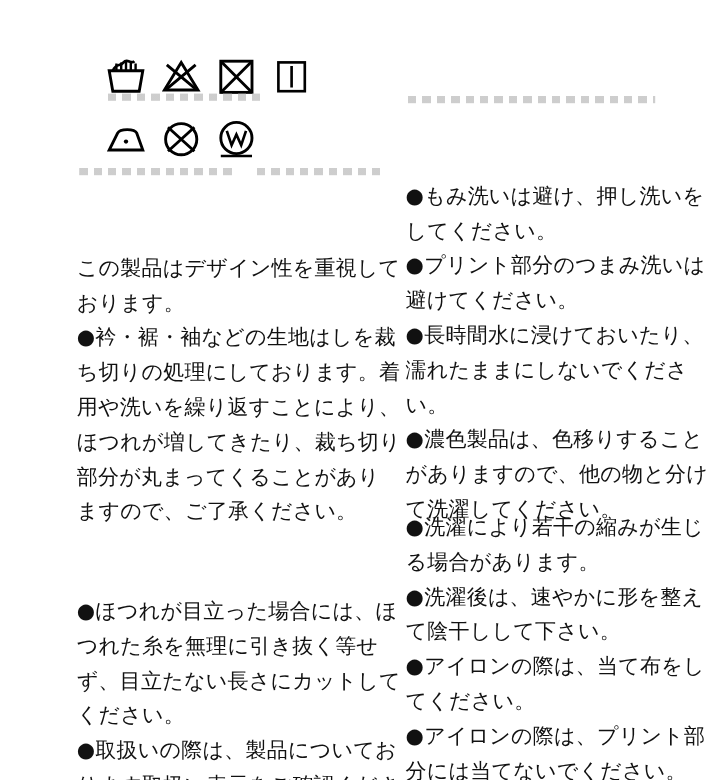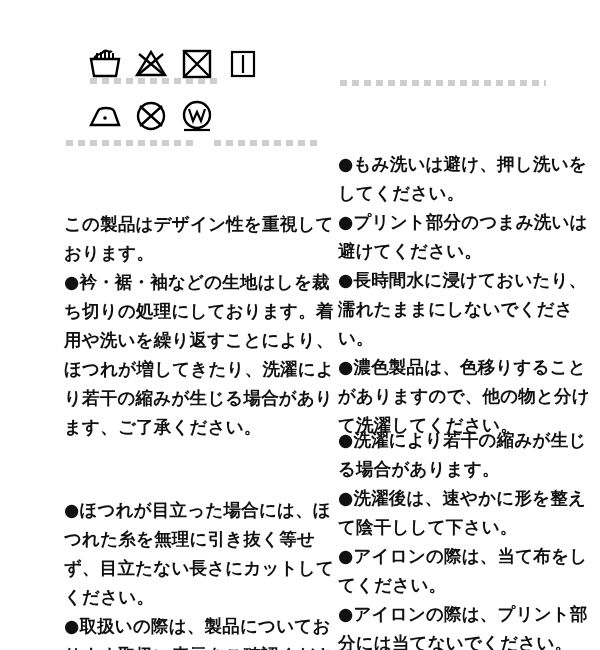--- a/index.html
+++ b/index.html
@@ -50,21 +50,21 @@
   .ghost-b { left: 66px; top: 140px; width: 128px; }
   .ghost-c { left: 214px; top: 140px; width: 104px; }
   .ghost-d { left: 340px; top: 80px;  width: 206px; }
 
   
   .col {
     position: absolute;
     font-size: 17.5px;
     line-height: 29px;
     letter-spacing: 0.2px;
-    font-weight: 700;
+    font-weight: 400;
     white-space: pre-wrap;
   }
   .col-left  { left: 64px;  top: 152px; width: 270px; }
   .col-left2 { left: 64px;  top: 438px; width: 276px; }
   .col-right { left: 338px; top: 92px;  width: 258px; }
   .col-right2{ left: 338px; top: 368px; width: 258px; }
 
   .para { margin: 0; }
 </style>
 </head>
@@ -130,21 +130,21 @@
   </div>
 </div>
 
 <div class="ghost-line ghost-a"></div>
 <div class="ghost-line ghost-b"></div>
 <div class="ghost-line ghost-c"></div>
 <div class="ghost-line ghost-d"></div>
 
 <div class="col col-left">
   <p class="para">この製品はデザイン性を重視しております。
-●衿・裾・袖などの生地はしを裁ち切りの処理にしております。着用や洗いを繰り返すことにより、ほつれが増してきたり、洗濯により若干の縮みが生じる場合があります、ご了承ください。</p>
+●衿・裾・袖などの生地はしを裁ち切りの処理にしております。着用や洗いを繰り返すことにより、ほつれが増してきたり、裁ち切り部分が丸まってくることがありますので、ご了承ください。</p>
 </div>
 
 <div class="col col-left2">
   <p class="para">●ほつれが目立った場合には、ほつれた糸を無理に引き抜く等せず、目立たない長さにカットしてください。
 ●取扱いの際は、製品についております取扱い表示をご確認ください。</p>
 </div>
 
 <div class="col col-right">
   <p class="para">●もみ洗いは避け、押し洗いをしてください。
 ●プリント部分のつまみ洗いは避けてください。

